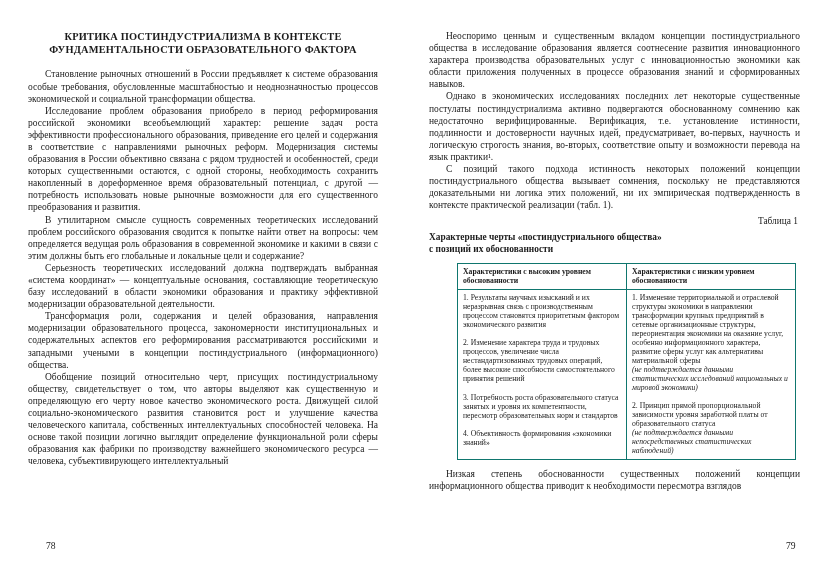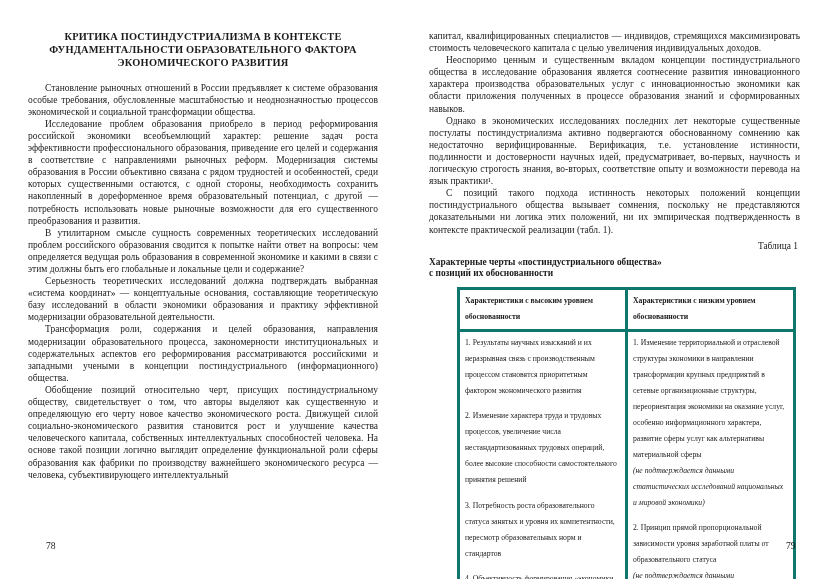--- a/index.html
+++ b/index.html
@@ -34,22 +34,22 @@
   }
   .table-title {
     font-weight:bold; font-size:9.4px; line-height:11.6px;
     margin:0 0 7px 0;
   }
   table.char-table {
     border-collapse:collapse; table-layout:fixed;
     margin-left:28px; width:339px;
   }
   .char-table th, .char-table td {
-    border:3px solid #0f766e; vertical-align:top; text-align:left;
-    padding:3px 6px 4px 5px; font-size:7.7px; line-height:16px;margin-left:23px;
+    border:1px solid #0f766e; vertical-align:top; text-align:left;
+    padding:3px 6px 4px 5px; font-size:7.7px; line-height:9px;margin-left:23px;
   }
   .char-table th { font-weight:bold; }
   .cell-item { margin:0 0 9.5px 0; }
   .cell-item:last-child { margin-bottom:0; }
   .note { font-style:italic; }
 
   .closing { margin-top:8px; }
 
   .pageno { position:absolute; top:540px; font-size:9.6px; line-height:11px; }
   .pn-left  { left:46px; }
@@ -57,32 +57,30 @@
 </style>
 </head>
 <body>
 
 <div class="spread">
 
   <section class="page page-left">
     <h1 class="title">
       <span class="tline">КРИТИКА ПОСТИНДУСТРИАЛИЗМА В КОНТЕКСТЕ</span>
       <span class="tline">ФУНДАМЕНТАЛЬНОСТИ ОБРАЗОВАТЕЛЬНОГО ФАКТОРА</span>
-      <span class="tline">ЭКОНОМИЧЕСКОГО РАЗВИТИЯ</span>
     </h1>
     <p class="body-p">Становление рыночных отношений в России предъявляет к системе образования особые требования, обусловленные масштабностью и неоднозначностью процессов экономической и социальной трансформации общества.</p>
     <p class="body-p">Исследование проблем образования приобрело в период реформирования российской экономики всеобъемлющий характер: решение задач роста эффективности профессионального образования, приведение его целей и содержания в соответствие с направлениями рыночных реформ. Модернизация системы образования в России объективно связана с рядом трудностей и особенностей, среди которых существенными остаются, с одной стороны, необходимость сохранить накопленный в дореформенное время образовательный потенциал, с другой — потребность использовать новые рыночные возможности для его существенного преобразования и развития.</p>
     <p class="body-p">В утилитарном смысле сущность современных теоретических исследований проблем российского образования сводится к попытке найти ответ на вопросы: чем определяется ведущая роль образования в современной экономике и какими в связи с этим должны быть его глобальные и локальные цели и содержание?</p>
     <p class="body-p">Серьезность теоретических исследований должна подтверждать выбранная «система координат» — концептуальные основания, составляющие теоретическую базу исследований в области экономики образования и практику эффективной модернизации образовательной деятельности.</p>
     <p class="body-p">Трансформация роли, содержания и целей образования, направления модернизации образовательного процесса, закономерности институциональных и содержательных аспектов его реформирования рассматриваются российскими и западными учеными в концепции постиндустриального (информационного) общества.</p>
     <p class="body-p">Обобщение позиций относительно черт, присущих постиндустриальному обществу, свидетельствует о том, что авторы выделяют как существенную и определяющую его черту новое качество экономического роста. Движущей силой социально-экономического развития становится рост и улучшение качества человеческого капитала, собственных интеллектуальных способностей человека. На основе такой позиции логично выглядит определение функциональной роли сферы образования как фабрики по производству важнейшего экономического ресурса — человека, субъективирующего интеллектуальный</p>
   </section>
 
   <section class="page page-right">
-    <p class="body-p no-indent">капитал, квалифицированных специалистов — индивидов, стремящихся максимизировать стоимость человеческого капитала с целью увеличения индивидуальных доходов.</p>
     <p class="body-p">Неоспоримо ценным и существенным вкладом концепции постиндустриального общества в исследование образования является соотнесение развития инновационного характера производства образовательных услуг с инновационностью экономики как области приложения полученных в процессе образования знаний и сформированных навыков.</p>
     <p class="body-p">Однако в экономических исследованиях последних лет некоторые существенные постулаты постиндустриализма активно подвергаются обоснованному сомнению как недостаточно верифицированные. Верификация, т.е. установление истинности, подлинности и достоверности научных идей, предусматривает, во-первых, научность и логическую строгость знания, во-вторых, соответствие опыту и возможности перевода на язык практики¹.</p>
     <p class="body-p">С позиций такого подхода истинность некоторых положений концепции постиндустриального общества вызывает сомнения, поскольку не представляются доказательными ни логика этих положений, ни их эмпирическая подтвержденность в контексте практической реализации (табл. 1).</p>
 
     <div class="table-label">Таблица 1</div>
     <div class="table-title">
       <span class="tline">Характерные черты «постиндустриального общества»</span>
       <span class="tline">с позиций их обоснованности</span>
     </div>
 

